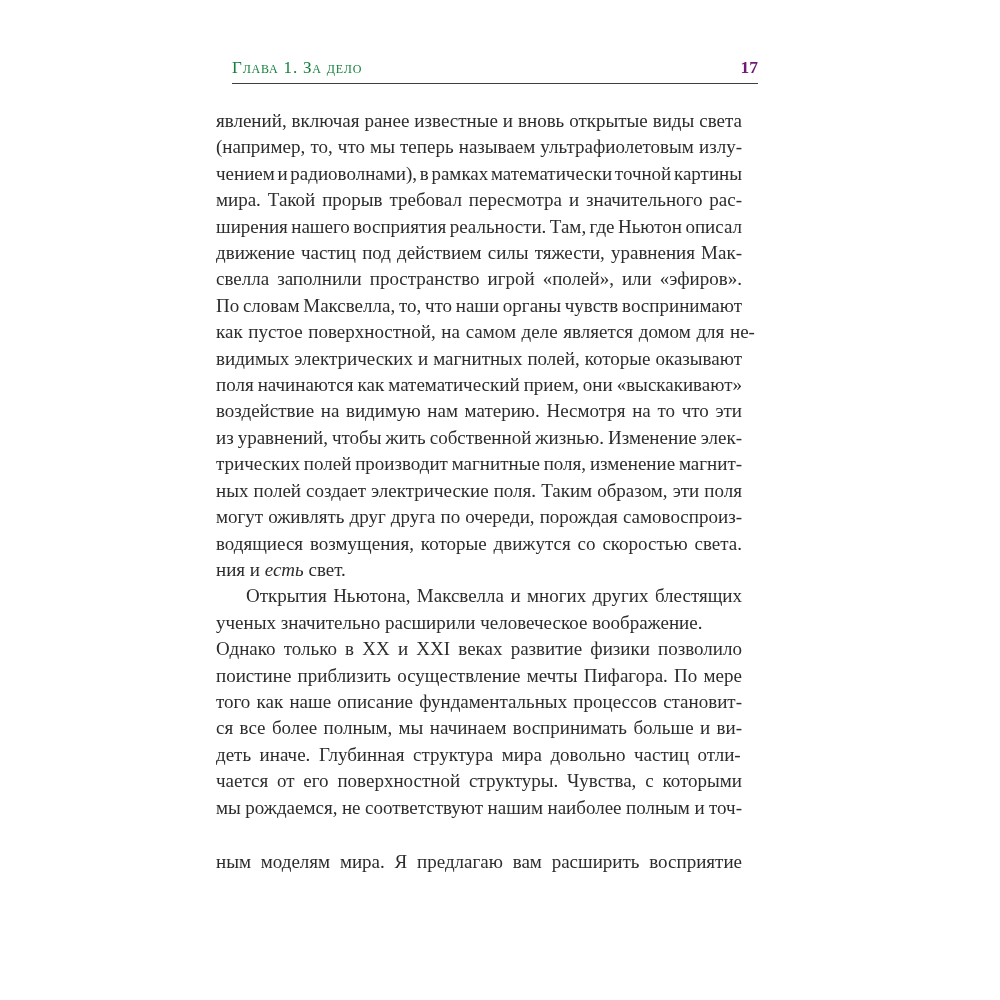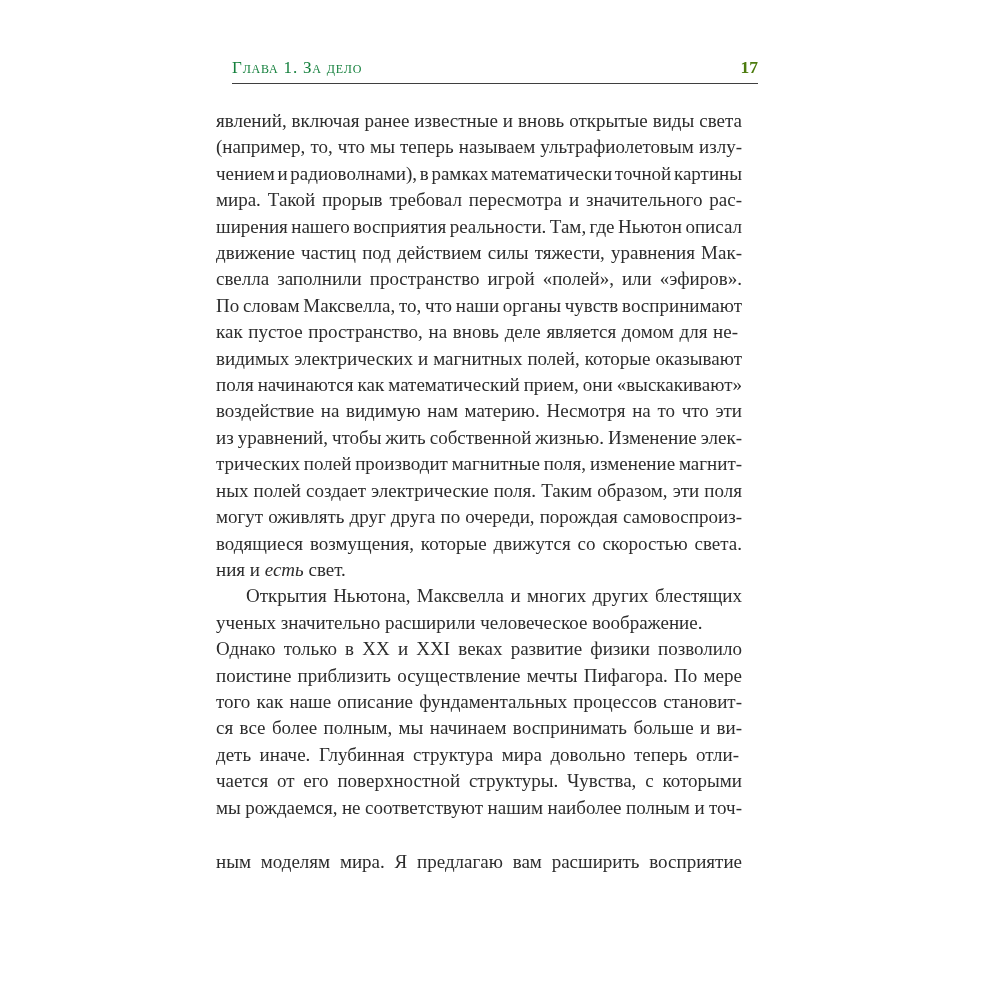--- a/index.html
+++ b/index.html
@@ -24,21 +24,21 @@
   }
   .running-title{
     font-variant:small-caps;
     font-size:17px;
     letter-spacing:0.8px;
     color:#15803d;
   }
   .page-number{
     font-size:17.5px;
     font-weight:bold;
-    color:#4d7c0f;
+    color:#701a75;
   }
 
   
   .body-text{
     position:absolute;left:216px;top:108px;width:526px;
     font-size:19px;
     line-height:26.4px;
   }
   .para{margin:0;}
   .line{
@@ -61,38 +61,38 @@
   <main class="body-text">
       <div class="para">
         <div class="line" style="word-spacing: 0.21px;"><span>явлений, включая ранее известные и вновь открытые виды света</span></div>
         <div class="line" style="word-spacing: 0.41px;"><span>(например, то, что мы теперь называем ультрафиолетовым излу-</span></div>
         <div class="line" style="word-spacing: -2.05px;"><span>чением и радиоволнами), в рамках математически точной картины</span></div>
         <div class="line" style="word-spacing: 2.15px;"><span>мира. Такой прорыв требовал пересмотра и значительного рас-</span></div>
         <div class="line" style="word-spacing: -1.31px;"><span>ширения нашего восприятия реальности. Там, где Ньютон описал</span></div>
         <div class="line" style="word-spacing: 1.34px;"><span>движение частиц под действием силы тяжести, уравнения Мак-</span></div>
         <div class="line" style="word-spacing: 3.26px;"><span>свелла заполнили пространство игрой «полей», или «эфиров».</span></div>
         <div class="line" style="word-spacing: -1.04px;"><span>По словам Максвелла, то, что наши органы чувств воспринимают</span></div>
-        <div class="line" style="word-spacing: 0.92px;"><span>как пустое пространство, на вновь деле является домом для не-</span></div>
+        <div class="line" style="word-spacing: 0.92px;"><span>как пустое поверхностной, на самом деле является домом для не-</span></div>
         <div class="line" style="word-spacing: 0.27px;"><span>видимых электрических и магнитных полей, которые оказывают</span></div>
         <div class="line" style="word-spacing: -0.69px;"><span>поля начинаются как математический прием, они «выскакивают»</span></div>
         <div class="line" style="word-spacing: 1.9px;"><span>воздействие на видимую нам материю. Несмотря на то что эти</span></div>
         <div class="line" style="word-spacing: -0.75px;"><span>из уравнений, чтобы жить собственной жизнью. Изменение элек-</span></div>
         <div class="line" style="word-spacing: -0.93px;"><span>трических полей производит магнитные поля, изменение магнит-</span></div>
         <div class="line" style="word-spacing: 0.3px;"><span>ных полей создает электрические поля. Таким образом, эти поля</span></div>
         <div class="line" style="word-spacing: 0.34px;"><span>могут оживлять друг друга по очереди, порождая самовоспроиз-</span></div>
         <div class="line" style="word-spacing: 2.15px;"><span>водящиеся возмущения, которые движутся со скоростью света.</span></div>
         <div class="line last"><span>ния и </span><span class="it">есть</span><span> свет.</span></div>
       </div>
       <div class="para">
         <div class="line indent" style="word-spacing: 1.67px;"><span>Открытия Ньютона, Максвелла и многих других блестящих</span></div>
         <div class="line"><span>ученых значительно расширили человеческое воображение.</span></div>
         <div class="line" style="word-spacing: 3.45px;"><span>Однако только в XX и XXI веках развитие физики позволило</span></div>
         <div class="line" style="word-spacing: 1.52px;"><span>поистине приблизить осуществление мечты Пифагора. По мере</span></div>
         <div class="line" style="word-spacing: 1.46px;"><span>того как наше описание фундаментальных процессов становит-</span></div>
         <div class="line" style="word-spacing: 1.65px;"><span>ся все более полным, мы начинаем воспринимать больше и ви-</span></div>
-        <div class="line" style="word-spacing: 3.78px;"><span>деть иначе. Глубинная структура мира довольно теперь отли-</span></div>
+        <div class="line" style="word-spacing: 3.78px;"><span>деть иначе. Глубинная структура мира довольно частиц отли-</span></div>
         <div class="line" style="word-spacing: 4.08px;"><span>чается от его поверхностной структуры. Чувства, с которыми</span></div>
         <div class="line" style="word-spacing: -0.26px;"><span>мы рождаемся, не соответствуют нашим наиболее полным и точ-</span></div>
         <div class="line" style="word-spacing: 5.05px; margin-top: 28px;"><span>ным моделям мира. Я предлагаю вам расширить восприятие</span></div>
       </div>
     </main>
 
 </div>
 
 </body></html>

